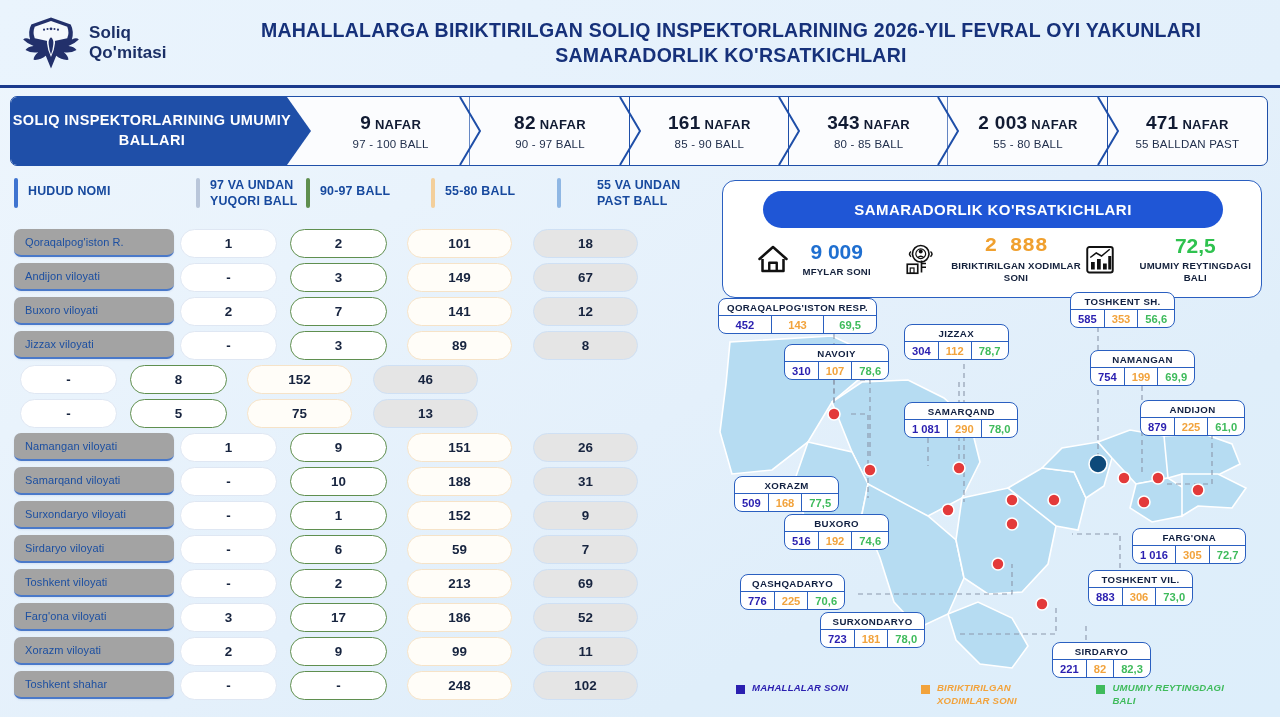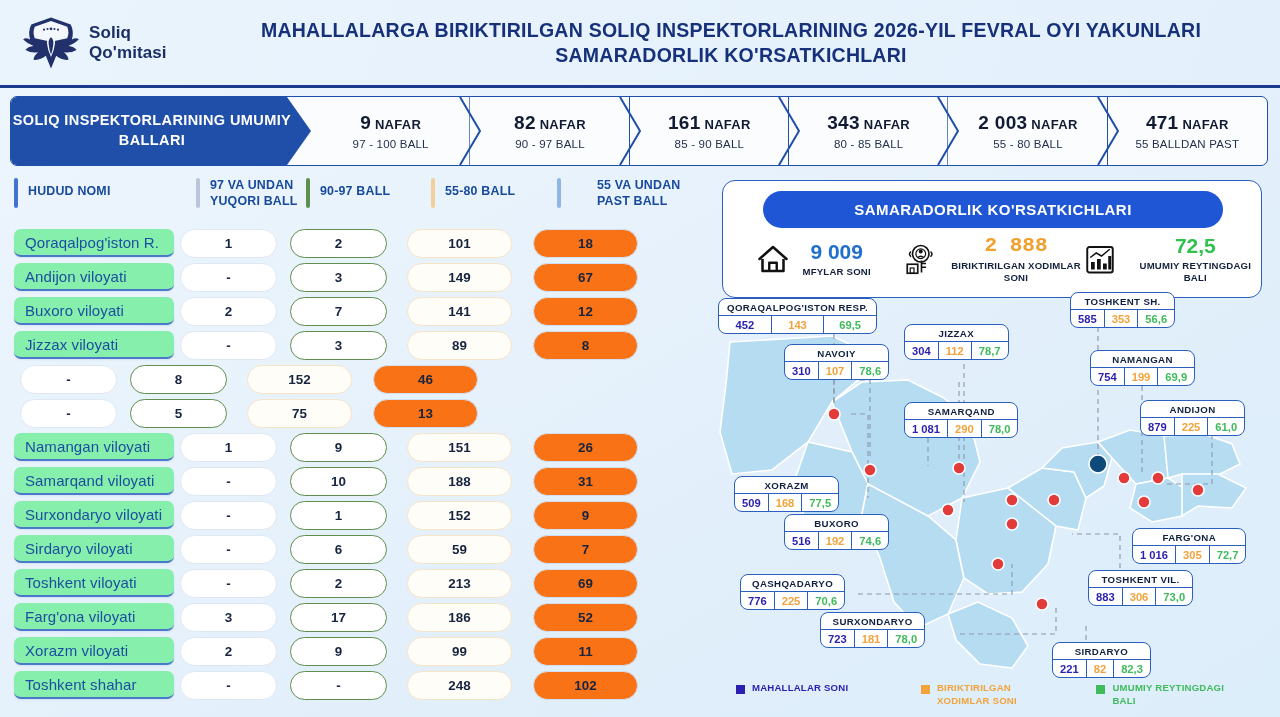--- a/index.html
+++ b/index.html
@@ -70,35 +70,35 @@
   .col-0 { width:182px; }
   .col-1 { width:110px; }
   .col-2 { width:125px; }
   .col-3 { width:126px; }
   .col-4 { width:126px;gap:26px; }
   .col-0 .th-lab { padding-top:6px; }
   .col-2 .th-lab, .col-3 .th-lab { padding-top:6px; }
 
   .trow { display:flex; align-items:center; height:34px; }
   .name-chip {
-    width:160px; height:28px; background:#86efac; border-radius:7px;
+    width:160px; height:28px; background:#a3a3a3; border-radius:7px;
     border-bottom:2.5px solid #4a79c9;
     display:flex; align-items:center; padding-left:11px;
-    color:#1c4fa1; font-size:15px; letter-spacing:.1px;
+    color:#1c4fa1; font-size:11px; letter-spacing:.1px;
     box-shadow:0 1px 2px rgba(30,70,140,.09);
   }
   .cell {
     height:29px; border-radius:15px; background:#fff;
     display:flex; align-items:center; justify-content:center;
     color:#17243f; font-size:13.4px; font-weight:bold;
   }
   .cell-a { width:97px; border:1.3px solid #dfe7f3; }
   .cell-b { width:97px; border:1.4px solid #5f8f4f; }
   .cell-c { width:105px; border:1.3px solid #f6e3c8; background:#fffdf8; }
-  .cell-d { width:105px; border:1.3px solid #cfe0f4; background:#f97316; }
+  .cell-d { width:105px; border:1.3px solid #cfe0f4; background:#e5e5e5; }
   .cw-1 { margin-left:6px; } .cw-2 { margin-left:13px; }
   .cw-3 { margin-left:20px; } .cw-4 { margin-left:21px; }
 
   
   #kpi-card {
     position:absolute; left:722px; top:8px; width:540px; height:118px;
     background:#fff; border:1.6px solid #2a5fc0; border-radius:13px;
   }
   #kpi-title {
     position:absolute; left:40px; top:10px; width:460px; height:37px;
@@ -129,21 +129,21 @@
   .ml-v {
     font-size:11.2px; font-weight:bold; padding:2.5px 7px;
     text-align:center; flex:1;
   }
   .ml-v + .ml-v { border-left:1.1px solid #2a5fc0; }
   .v-blue { color:#2a1fb0; } .v-orange { color:#f2a33c; } .v-green { color:#3fbb5c; }
 
   #legend { position:absolute; left:12px; top:380px; width:548px; display:flex; }
   .lg { display:flex; align-items:flex-start; gap:7px; }
   .lg-sq { width:9px; height:9px; margin-top:3px; flex:0 0 9px; }
-  .lg-tx { font-size:9.6px; font-weight:bold; line-height:1.35; letter-spacing:.2px; }
+  .lg-tx { font-size:9.6px; font-weight:bold; font-style:italic; line-height:1.35; letter-spacing:.2px; }
 </style>
 </head>
 <body>
 
 <div id="header">
   <div id="logo-wrap">
     <svg id="logo-mark" viewBox="0 0 100 100">
       <path d="M50 6 L16 18 Q10 30 14 44 Q6 40 2 44 Q10 52 20 55 Q10 56 6 62 Q16 68 28 66 Q20 72 20 79 Q32 80 41 72 L50 94 L59 72 Q68 80 80 79 Q80 72 72 66 Q84 68 94 62 Q90 56 80 55 Q90 52 98 44 Q94 40 86 44 Q90 30 84 18 Z" fill="#22306b"></path>
       <path d="M50 12 L22 22 Q18 32 22 42 L50 48 L78 42 Q82 32 78 22 Z" fill="#f4f8fd"></path>
       <circle cx="38" cy="27" r="1.8" fill="#22306b"></circle>

